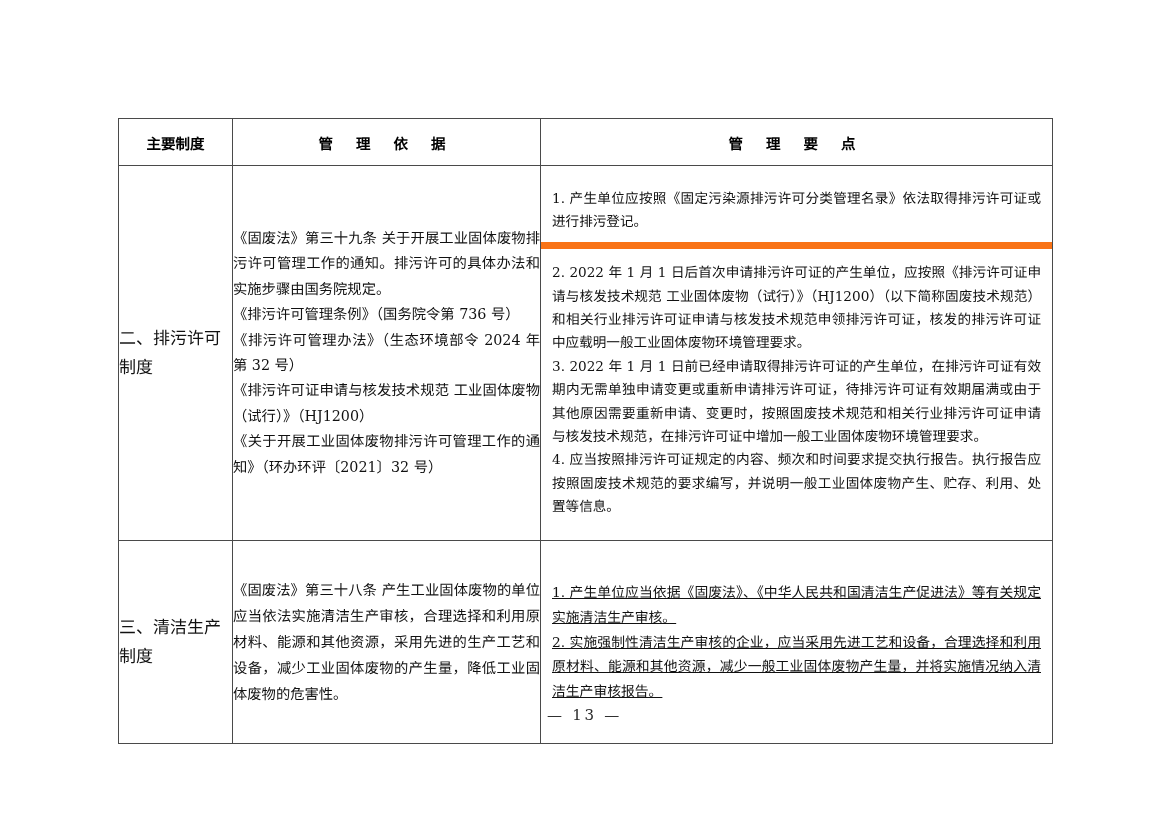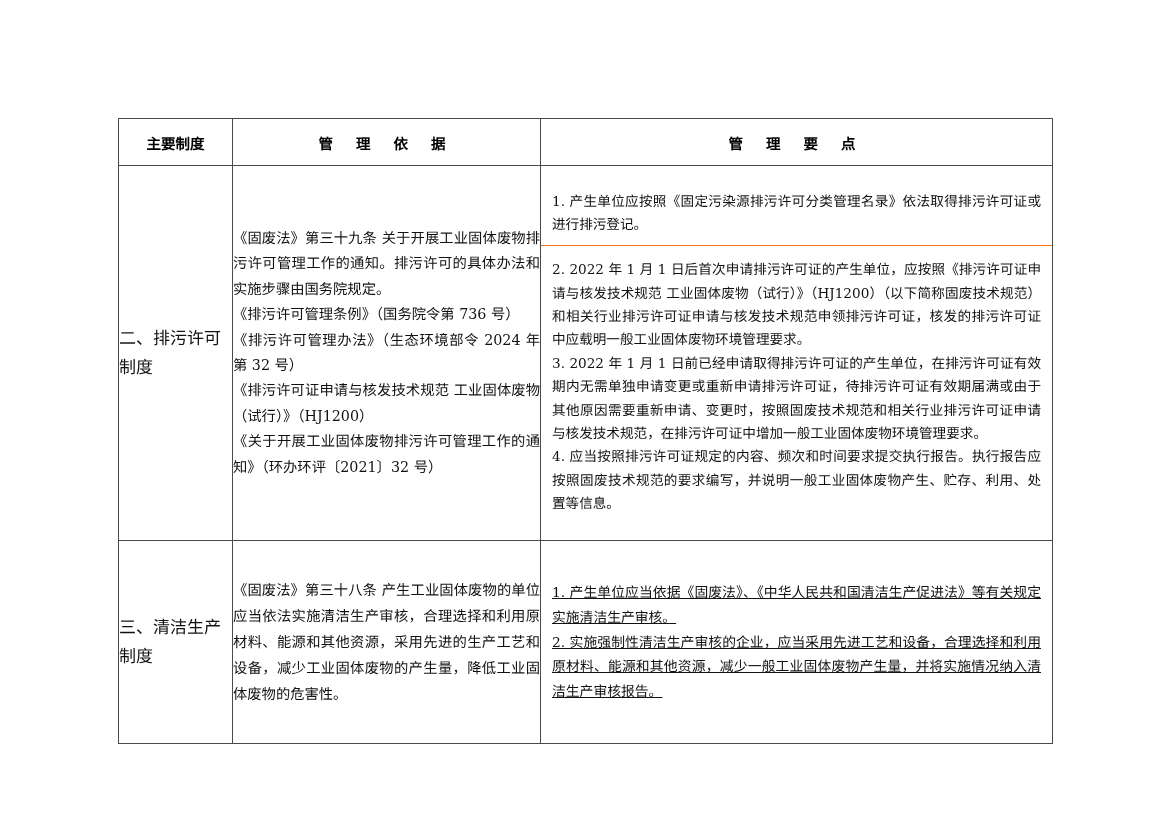--- a/index.html
+++ b/index.html
@@ -98,21 +98,21 @@
     line-height: 1.72;
     color: #111111;
     padding: 9px 11px 9px 11px;
     text-align: justify;
     text-justify: inter-ideograph;
     box-sizing: border-box;
   }
   .pt-block p { margin: 0; }
 
   .pt-split {
-    border-bottom: 1px solid #f97316;
+    border-bottom: 7px solid #f97316;
   }
 
   .points-inner-mid {
     padding: 12px 11px 10px 11px;
   }
 
   .points-row2 {
     padding: 14px 11px 14px 11px;
     font-size: 13.8px;
     line-height: 1.8;
@@ -215,14 +215,15 @@
                   <p>2. 实施强制性清洁生产审核的企业，应当采用先进工艺和设备，合理选择和利用原材料、能源和其他资源，减少一般工业固体废物产生量，并将实施情况纳入清洁生产审核报告。</p>
                 </div>
             </div>
           </td>
         </tr>
 
       </tbody>
     </table>
   </div>
 
+  <div class="page-number">— 13 —</div>
 
 </div>
 
 </body></html>

